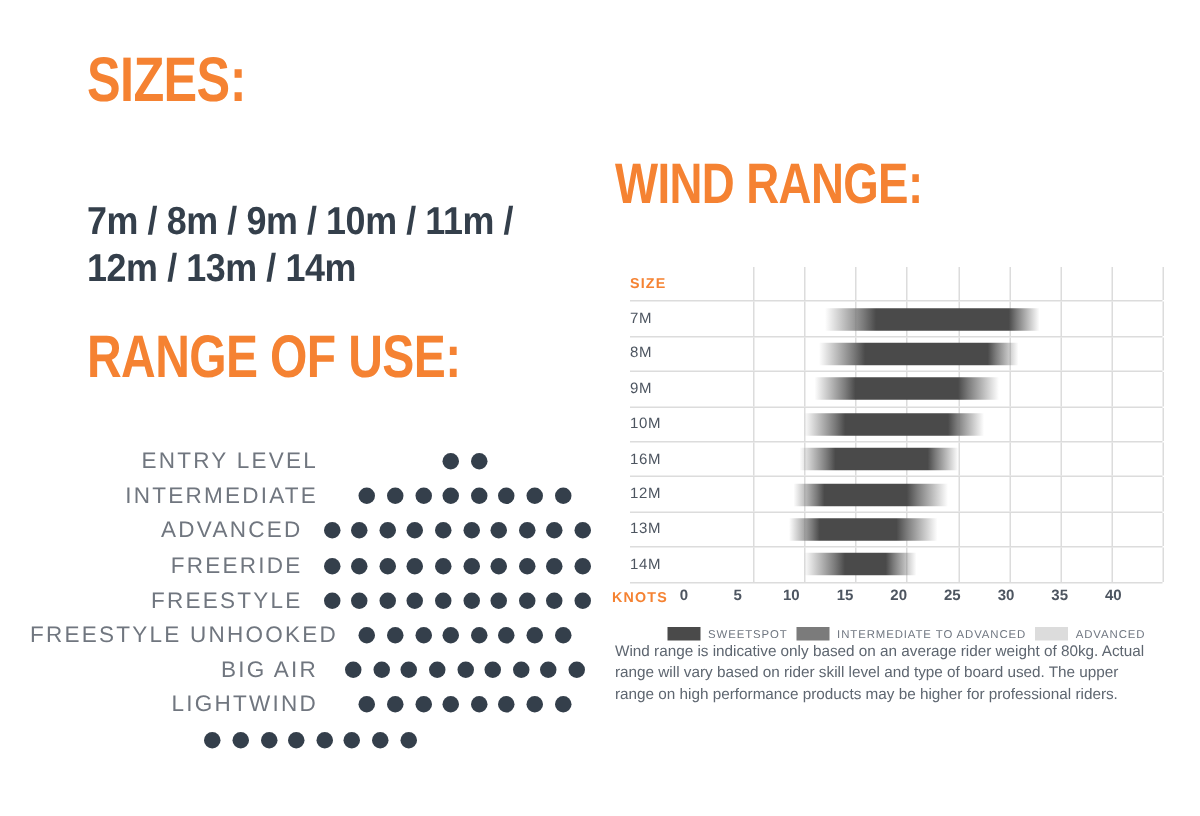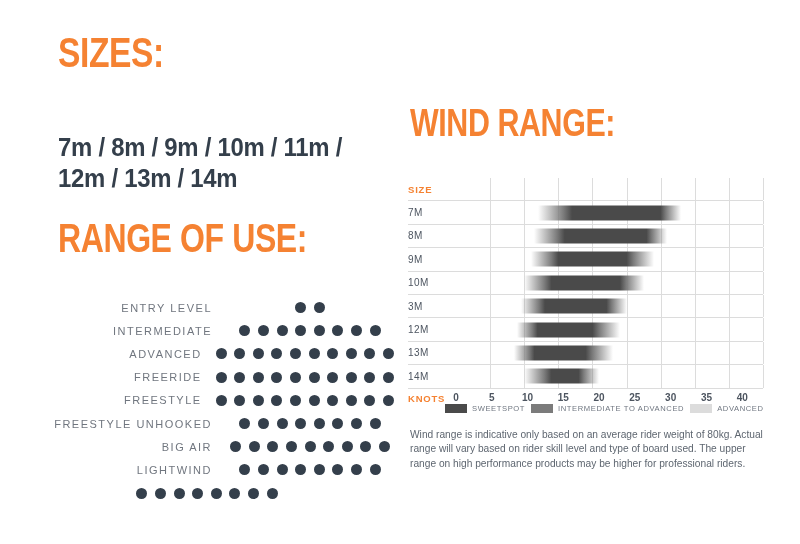--- a/index.html
+++ b/index.html
@@ -33,36 +33,36 @@
     font-weight:bold;font-size:26px;line-height:1.18;
     color:#343f4b;letter-spacing:-0.3px;
     transform:scaleX(0.92);transform-origin:left top;
   }
   #range-heading{position:absolute;left:58px;top:218px;font-size:40px;}
 
   .dot-matrix{position:absolute;left:20px;top:296px;width:380px;}
   .dot-row{display:flex;align-items:center;height:23.2px;}
   .dot-row-label{
     width:192px;text-align:right;padding-right:14px;
-    font-size:11px;letter-spacing:1.5px;font-weight:normal;
+    font-size:15px;letter-spacing:1.5px;font-weight:normal;
     color:#70767f;white-space:nowrap;
     font-family:"Liberation Sans", sans-serif;
   }
   .dot-row-dots{
     flex:1;display:flex;justify-content:center;align-items:center;
     gap:7.6px;padding-right:6px;
   }
   .dot{width:11px;height:11px;border-radius:50%;background:#343f4b;flex:0 0 auto;}
 
   
   .col-right{position:absolute;left:400px;top:0;width:400px;height:544px;}
   #wind-heading{position:absolute;left:10px;top:104px;font-size:38px;}
 
   .chart{position:absolute;left:8px;top:178px;width:370px;}
-  .chart-grid{position:relative;width:355px;margin-left:0;}
+  .chart-grid{position:relative;width:355px;margin-left:12px;}
   .chart-row{
     position:relative;height:22.4px;display:flex;align-items:center;
     border-bottom:1px solid #dcdcdc;
   }
   .chart-row:first-child{border-top:0;}
   .row-label{
     width:48px;flex:0 0 48px;font-size:10px;color:#4d5560;
     letter-spacing:0.4px;font-family:"Liberation Sans", sans-serif;
   }
   .row-label.is-header{color:#F58232;font-weight:bold;font-size:9.5px;letter-spacing:0.8px;}
@@ -83,21 +83,21 @@
   .tick{
     position:absolute;top:3px;font-size:10px;color:#4d5560;
     font-weight:bold;transform:translateX(-50%);
   }
 
   .legend{
     position:absolute;left:45px;top:404px;width:350px;
     display:flex;align-items:center;gap:6px;
     font-size:7.6px;letter-spacing:0.6px;color:#6f7680;
   }
-  .legend-item{display:flex;align-items:center;gap:5px;}
+  .legend-item{display:flex;align-items:center;gap:5px;margin-top:14px;}
   .legend-swatch{width:22px;height:9px;flex:0 0 auto;}
 
   .footnote{
     position:absolute;left:10px;top:428px;width:362px;
     font-size:10.2px;line-height:1.42;color:#5e6670;
     font-family:"Liberation Sans", sans-serif;
   }
 </style>
 </head>
 <body>
@@ -307,21 +307,21 @@
               <div class="vgrid" style="left: 44.4444%;"></div>
               <div class="vgrid" style="left: 55.5556%;"></div>
               <div class="vgrid" style="left: 66.6667%;"></div>
               <div class="vgrid" style="left: 77.7778%;"></div>
               <div class="vgrid" style="left: 88.8889%;"></div>
               <div class="vgrid" style="left: 100%;"></div>
               <div class="bar" style="left: 22.2222%; width: 38.8889%; background: linear-gradient(to right, rgba(255, 255, 255, 0) 0%, rgb(123, 123, 123) 17.1%, rgb(74, 74, 74) 22.9%, rgb(74, 74, 74) 80%, rgb(123, 123, 123) 85%, rgba(255, 255, 255, 0) 100%);"></div>
             </div>
           </div>
           <div class="chart-row">
-            <div class="row-label">3M</div>
+            <div class="row-label">16M</div>
             <div class="row-track">
               <div class="vgrid" style="left: 11.1111%;"></div>
               <div class="vgrid" style="left: 22.2222%;"></div>
               <div class="vgrid" style="left: 33.3333%;"></div>
               <div class="vgrid" style="left: 44.4444%;"></div>
               <div class="vgrid" style="left: 55.5556%;"></div>
               <div class="vgrid" style="left: 66.6667%;"></div>
               <div class="vgrid" style="left: 77.7778%;"></div>
               <div class="vgrid" style="left: 88.8889%;"></div>
               <div class="vgrid" style="left: 100%;"></div>

